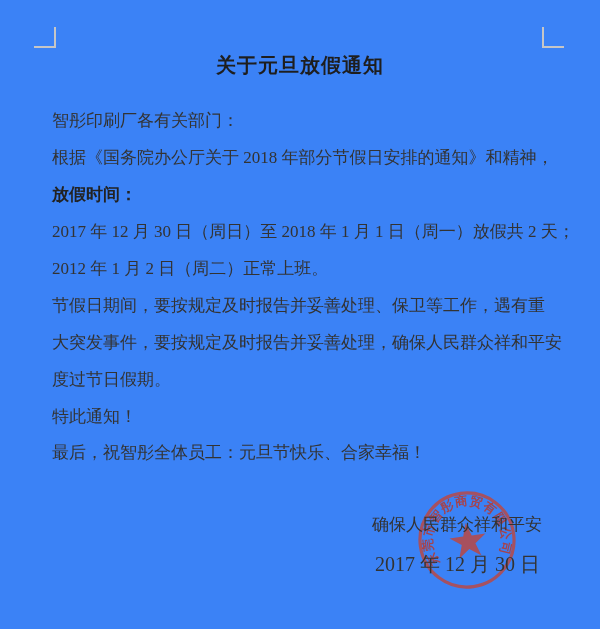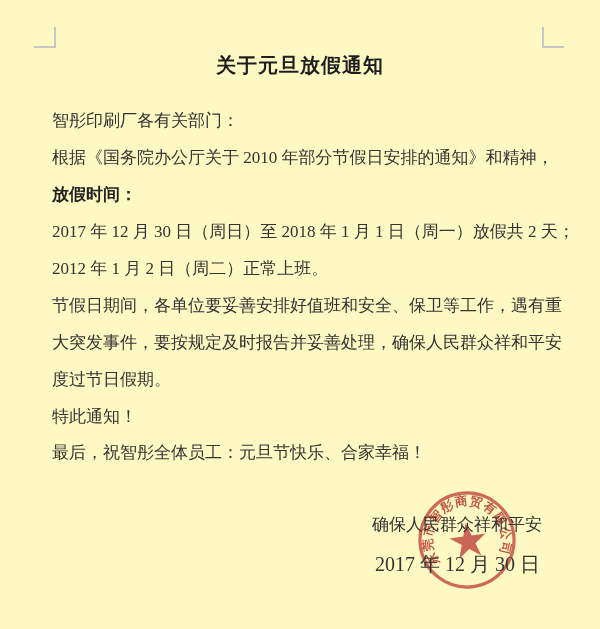--- a/index.html
+++ b/index.html
@@ -1,21 +1,21 @@
 <!DOCTYPE html>
 <html><head>
 <meta charset="utf-8">
 <style>
   * { margin: 0; padding: 0; box-sizing: border-box; }
   html, body { background: #ffffff; }
   .page {
     position: relative;
     width: 600px;
     height: 629px;
-    background: #fef9c3;
+    background: #3b82f6;
     font-family: "Liberation Serif", "DejaVu Serif", serif;
     color: #333333;
     overflow: hidden;
   }
   
   .crop-mark {
     position: absolute;
     width: 22px;
     height: 21px;
   }
@@ -91,25 +91,25 @@
 
 <div class="page">
 
   <div class="crop-mark tl"></div>
   <div class="crop-mark tr"></div>
 
   <div class="doc-title">关于元旦放假通知</div>
 
   <div class="doc-lines">
     <div class="doc-line">智彤印刷厂各有关部门：</div>
-    <div class="doc-line">根据《国务院办公厅关于 2010 年部分节假日安排的通知》和精神，</div>
+    <div class="doc-line">根据《国务院办公厅关于 2018 年部分节假日安排的通知》和精神，</div>
     <div class="doc-line bold">放假时间：</div>
     <div class="doc-line">2017 年 12 月 30 日（周日）至 2018 年 1 月 1 日（周一）放假共 2 天；</div>
     <div class="doc-line">2012 年 1 月 2 日（周二）正常上班。</div>
-    <div class="doc-line">节假日期间，各单位要妥善安排好值班和安全、保卫等工作，遇有重</div>
+    <div class="doc-line">节假日期间，要按规定及时报告并妥善处理、保卫等工作，遇有重</div>
     <div class="doc-line">大突发事件，要按规定及时报告并妥善处理，确保人民群众祥和平安</div>
     <div class="doc-line">度过节日假期。</div>
     <div class="doc-line">特此通知！</div>
     <div class="doc-line">最后，祝智彤全体员工：元旦节快乐、合家幸福！</div>
   </div>
 
   <svg class="seal" viewBox="0 0 110 110" xmlns="http://www.w3.org/2000/svg">
     <circle cx="55" cy="55" r="47" fill="none" stroke="#c0453c" stroke-width="3.2" opacity="0.8"></circle>
     <polygon points="56,38 60.3,51.1 74.1,51.1 62.9,59.3 67.2,72.4 56,64.3 44.8,72.4 49.1,59.3 37.9,51.1 51.7,51.1" fill="#c0453c" opacity="0.82"></polygon>
     <defs>

